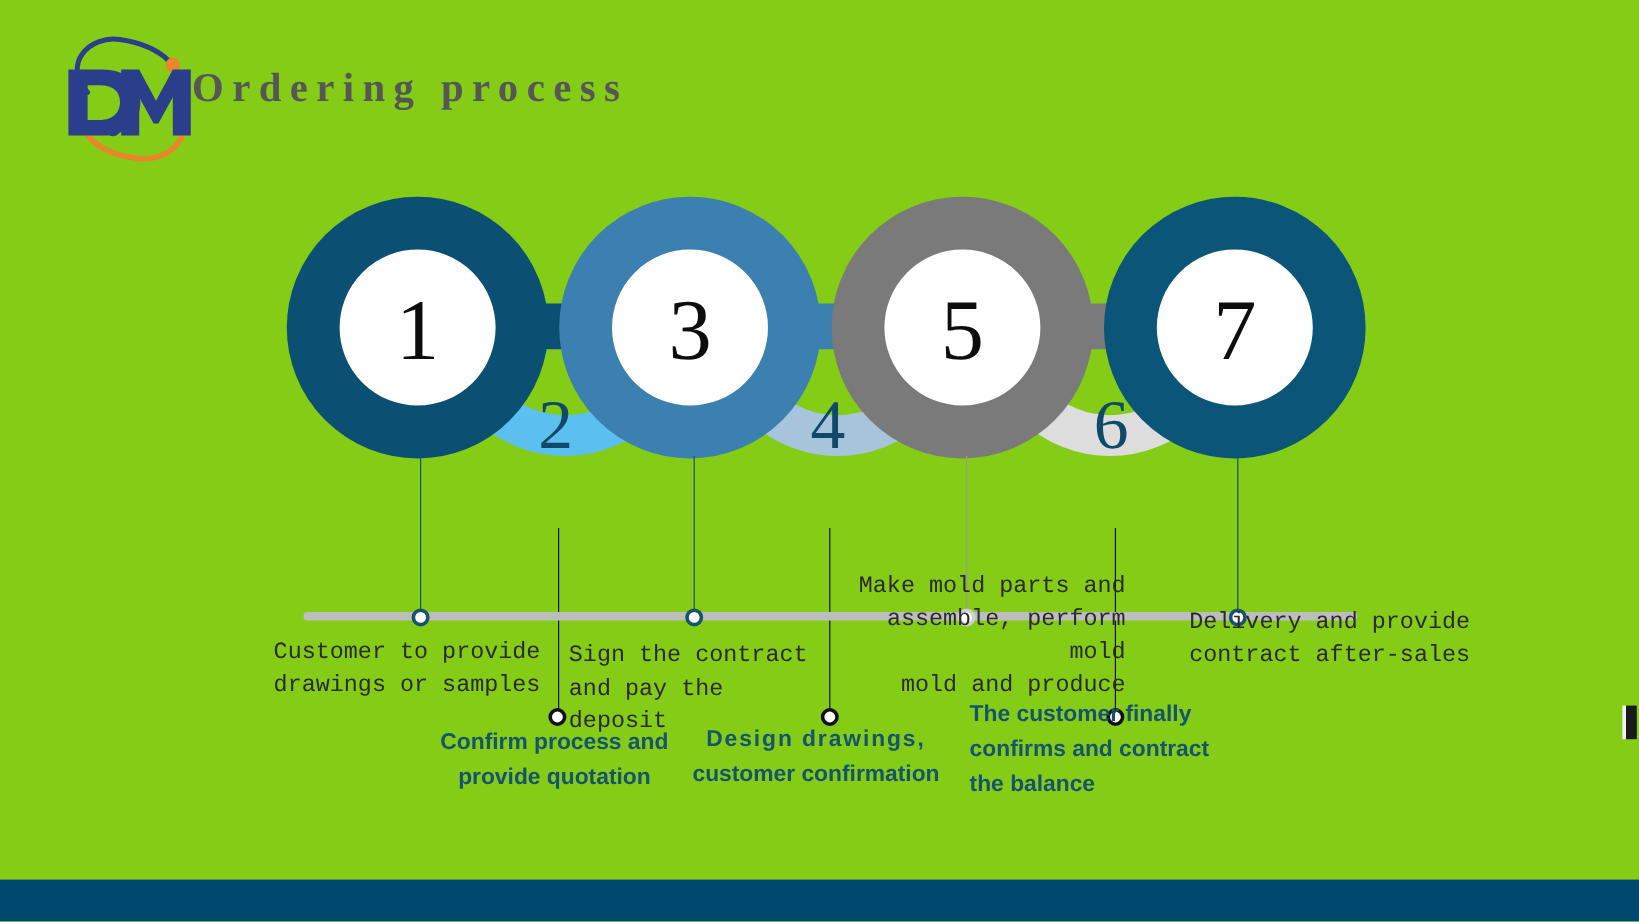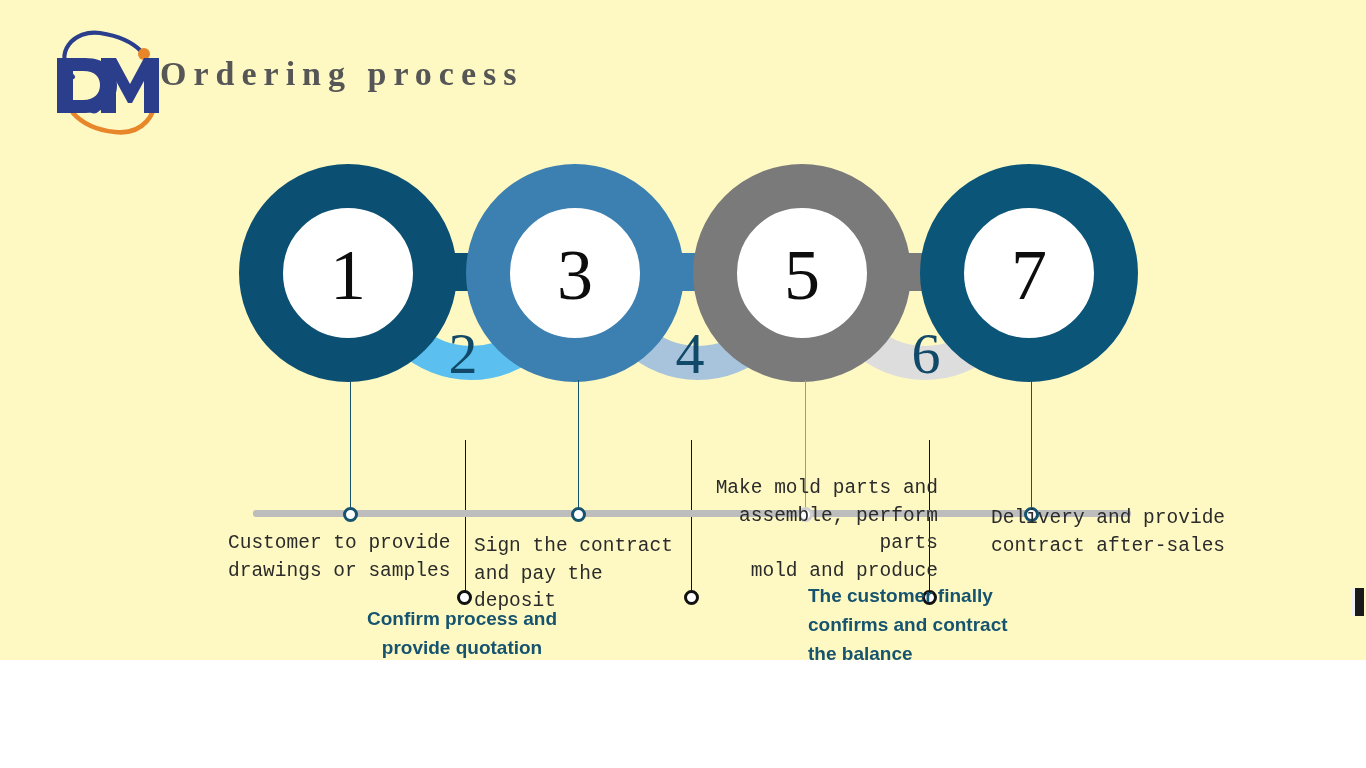--- a/index.html
+++ b/index.html
@@ -1,20 +1,20 @@
 <!DOCTYPE html>
 <html><head>
 <meta charset="utf-8">
 <style>
   html,body{margin:0;padding:0;}
   body{
     width:1366px;height:768px;overflow:hidden;background:#ffffff;
     font-family:"Liberation Sans",sans-serif;position:relative;
   }
-  #slide{position:absolute;left:0;top:0;width:1366px;height:660px;background:#fef9c3;overflow:hidden;}
+  #slide{position:absolute;left:0;top:0;width:1366px;height:768px;background:#84cc16;overflow:hidden;}
 
   
   #header{position:absolute;left:0;top:0;width:1366px;height:145px;}
   #logo{position:absolute;left:45px;top:27px;width:116px;height:110px;}
   #title{
     position:absolute;left:160px;top:55px;
     font-family:"Liberation Serif",serif;
     font-size:34px;font-weight:bold;color:#565656;letter-spacing:7px;
     white-space:nowrap;
   }
@@ -164,34 +164,38 @@
       <div>drawings or samples</div>
     </div>
 
     <div class="cap-odd" style="left:474px;top:533px;width:212px;">
       <div>Sign the contract</div>
       <div>and pay the deposit</div>
     </div>
 
     <div class="cap-odd" style="left:693px;top:475px;width:245px;text-align:right;">
       <div>Make mold parts and</div>
-      <div>assemble, perform parts</div>
+      <div>assemble, perform mold</div>
       <div>mold and produce</div>
     </div>
 
     <div class="cap-odd" style="left:951px;top:505px;width:250px;margin-left:40px;">
       <div>Delivery and provide</div>
       <div>contract after-sales</div>
     </div>
 
     <div class="cap-even" style="left:362px;top:605px;width:200px;text-align:center;">
       <div>Confirm process and</div>
       <div>provide quotation</div>
     </div>
 
+    <div class="cap-even spaced" style="left:569px;top:603px;width:222px;text-align:center;">
+      <div>Design drawings,</div>
+      <div style="letter-spacing:0px;">customer confirmation</div>
+    </div>
 
     <div class="cap-even" style="left:808px;top:582px;width:215px;text-align:left;">
       <div>The customer finally</div>
       <div>confirms and contract</div>
       <div>the balance</div>
     </div>
 
   </div>
 
   <div id="footbar"></div>

